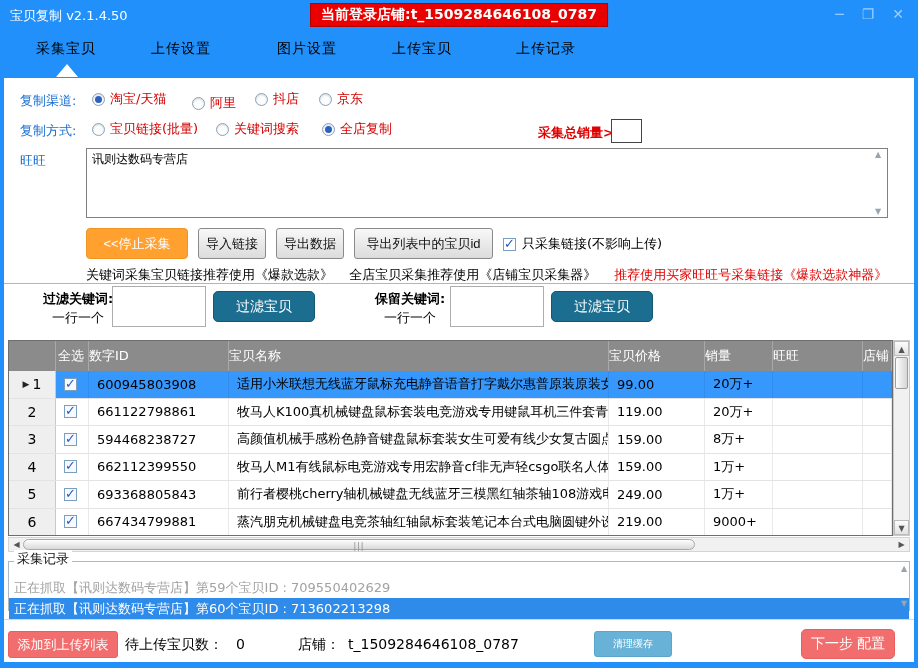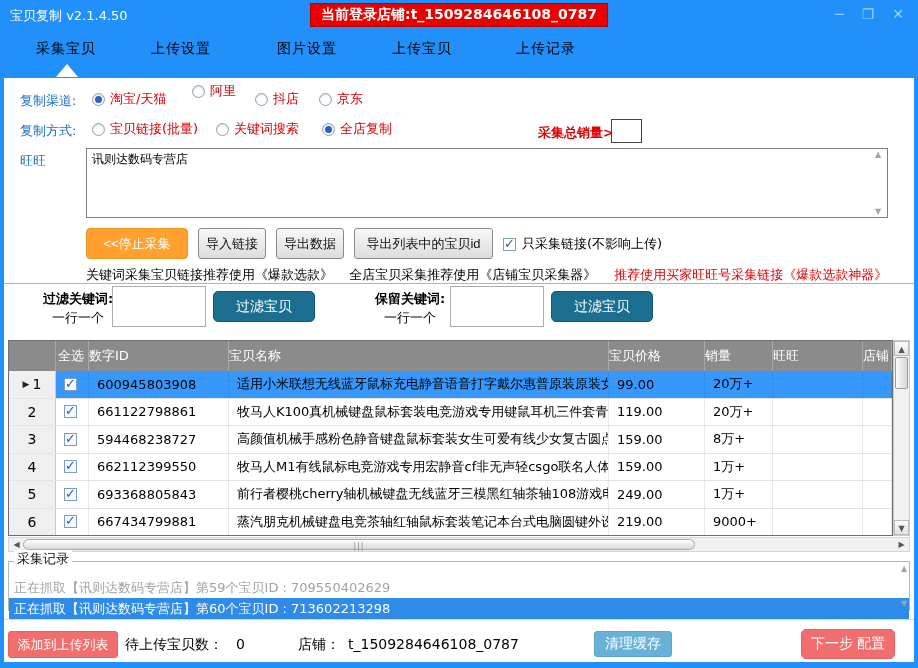--- a/index.html
+++ b/index.html
@@ -83,21 +83,21 @@
   .log-line { height:21px; line-height:21px; font-size:13px; padding:0 5px; color:#a2a2a2; white-space:nowrap; overflow:hidden; }
   .log-line.sel { background:#2f8bea; color:#fff; }
   .log-arrows { position:absolute; right:3px; top:486px; width:12px; height:44px; color:#9aa4ad; font-size:8px; }
   .log-arrows .up{ position:absolute; top:0; left:2px;} .log-arrows .dn{ position:absolute; bottom:0; left:2px;}
 
   
   .footer-divider { position:absolute; left:0; right:0; top:541px; border-top:1px solid #d8d8d8; }
   .btn-coral { position:absolute; background:#f26d6d; border:1px solid #ea5f5f; border-radius:3px; color:#fff; font-size:13px; }
   .btn-add { left:4px; top:553px; width:110px; height:27px; }
   .btn-next { left:797px; top:551px; width:94px; height:30px; border-radius:5px; font-size:14px; }
-  .btn-cache { position:absolute; left:590px; top:553px; width:78px; height:26px; background:#68b2d8; border:1px solid #5aa5cc; border-radius:3px; color:#fff; font-size:14px; }
+  .btn-cache { position:absolute; left:590px; top:553px; width:78px; height:26px; background:#68b2d8; border:1px solid #5aa5cc; border-radius:3px; color:#fff; font-size:10px; }
   .f-text { position:absolute; top:558px; font-size:14px; font-weight:normal; color:#000; white-space:nowrap; }
 </style>
 </head>
 <body>
 
 <div class="win">
 
   <div class="titlebar">
     <div class="app-title">宝贝复制 v2.1.4.50</div>
     <div class="badge">当前登录店铺:t_1509284646108_0787</div>
@@ -115,21 +115,21 @@
   <div class="tab" style="left:516px">上传记录</div>
   <div class="tab-indicator"></div>
 
   <div class="panel">
 
     <div class="blue-label" style="left:16px; top:14px;">复制渠道:</div>
     <div class="radio-item" style="left:88px; top:12px;">
       <span class="radio on"></span>
       <span class="rlabel">淘宝/天猫</span>
     </div>
-    <div class="radio-item" style="left:188px; top:4px;">
+    <div class="radio-item" style="left:188px; top:16px;">
       <span class="radio"></span>
       <span class="rlabel">阿里</span>
     </div>
     <div class="radio-item" style="left:251px; top:12px;">
       <span class="radio"></span>
       <span class="rlabel">抖店</span>
     </div>
     <div class="radio-item" style="left:315px; top:12px;">
       <span class="radio"></span>
       <span class="rlabel">京东</span>

